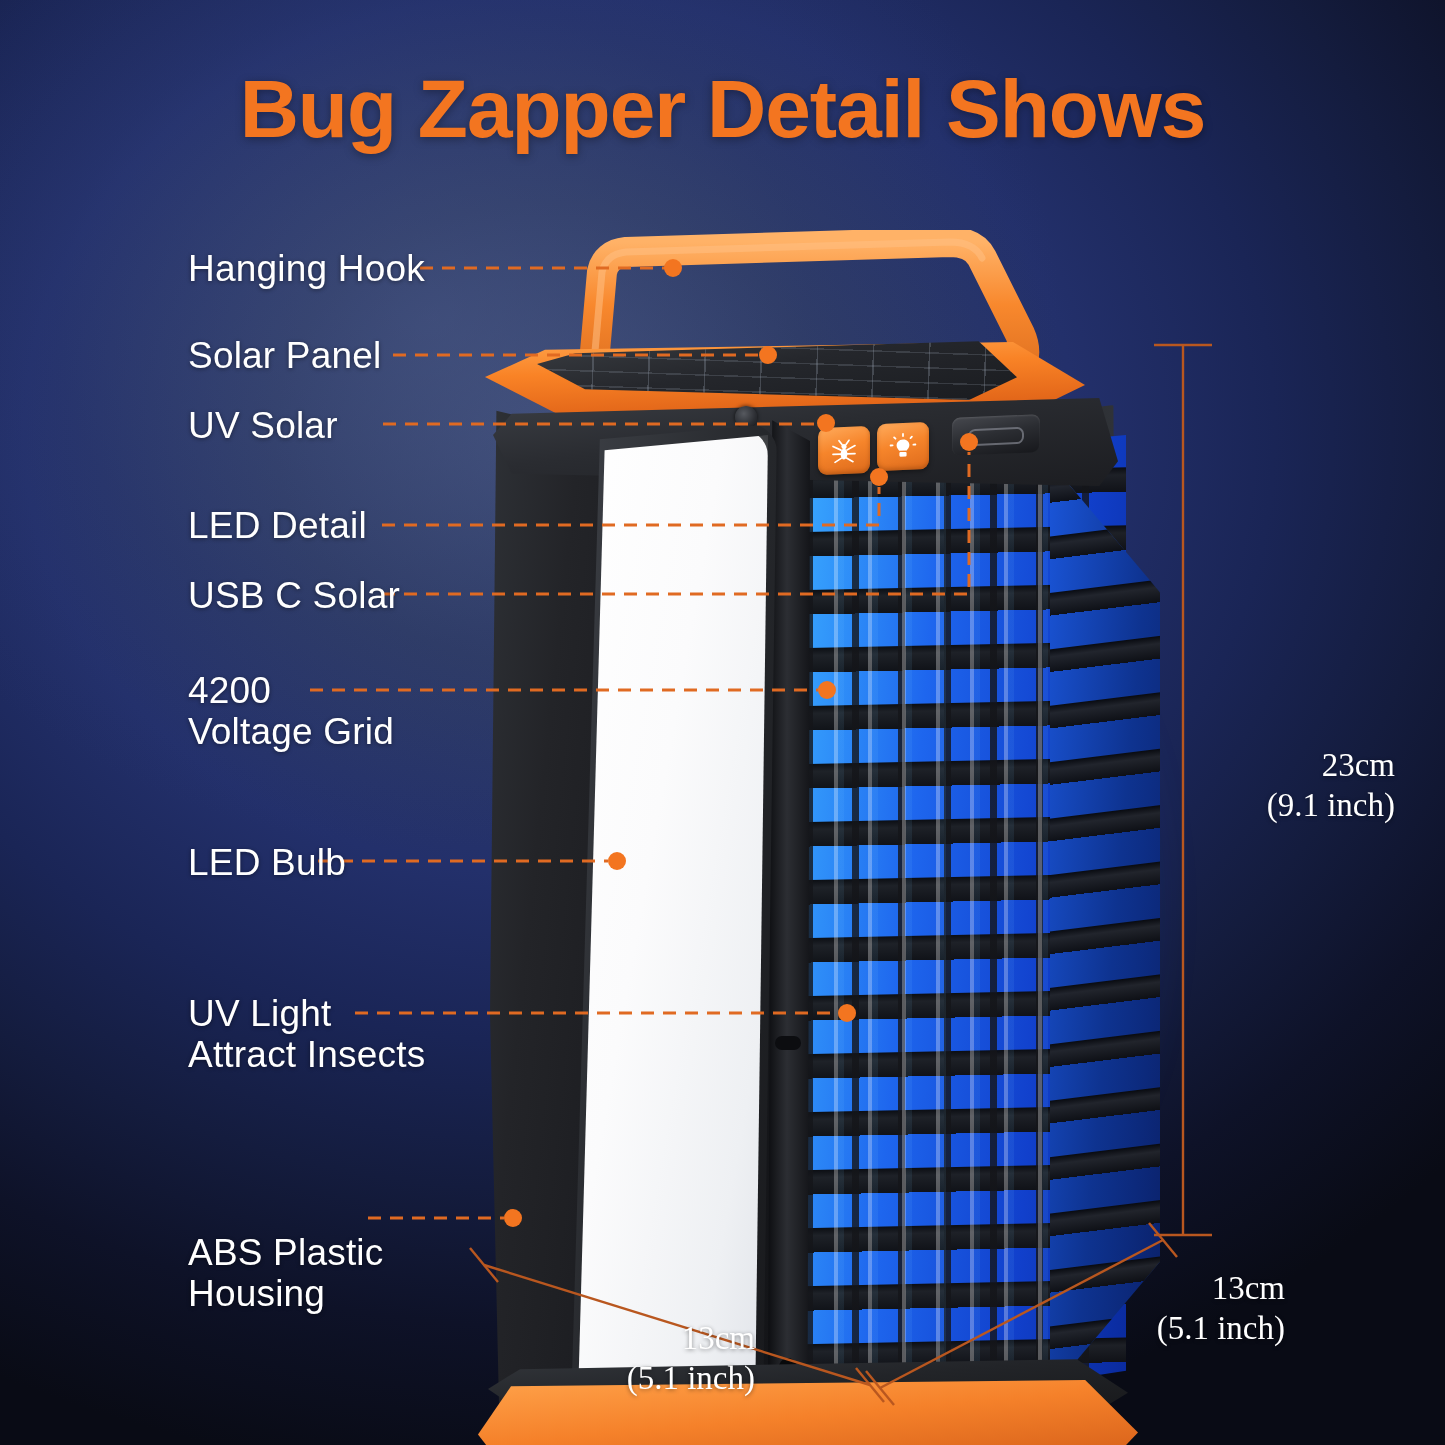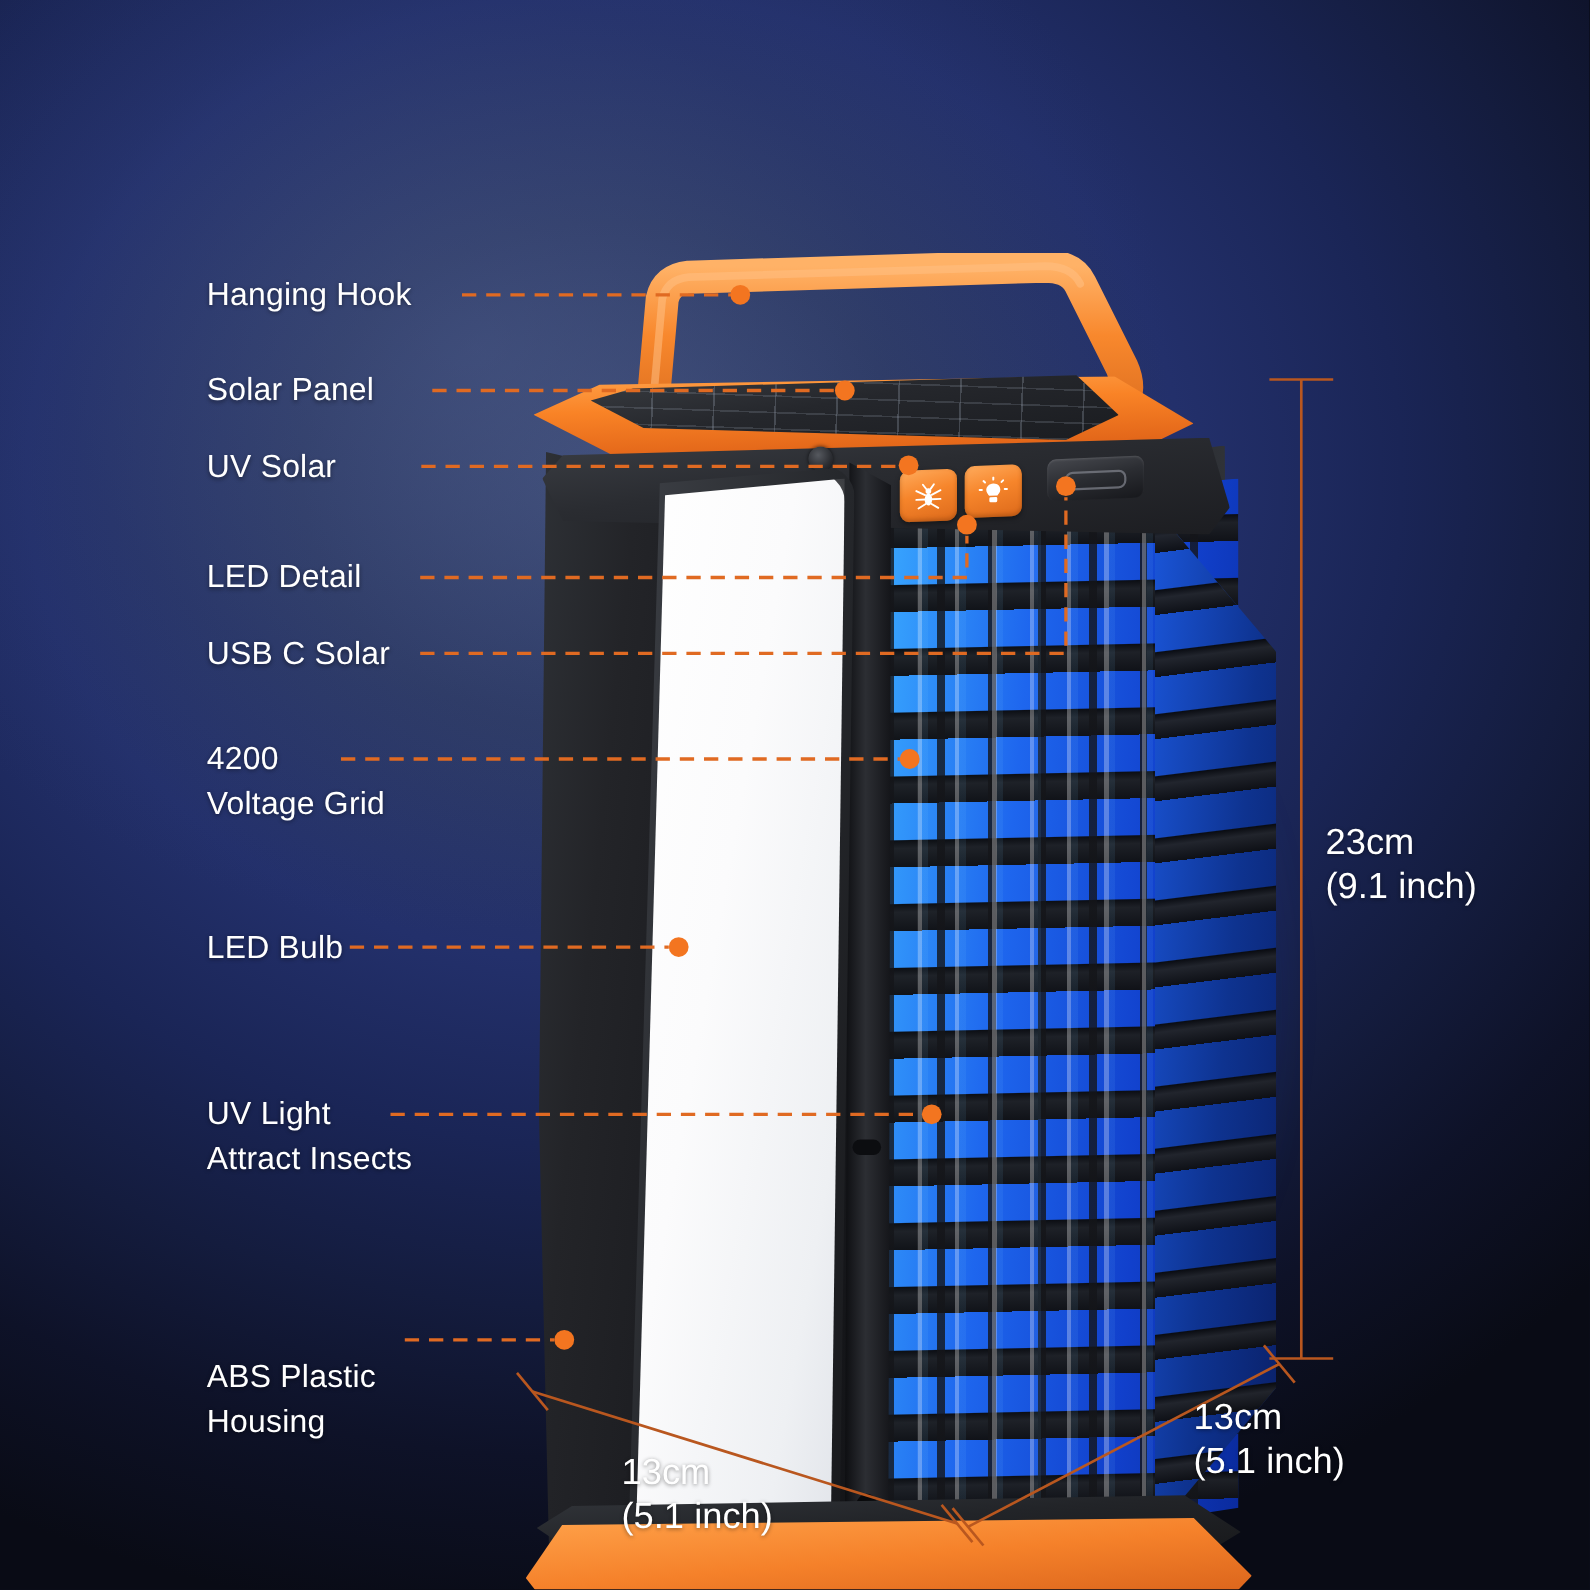--- a/index.html
+++ b/index.html
@@ -31,37 +31,38 @@
     color:#F37520;
     font-family:"Liberation Sans", sans-serif;
     text-shadow:0 2px 10px rgba(0,0,0,.35);
     z-index:40;
   }
 
   
   .label{
     position:absolute;
     color:#ffffff;
-    font-size:29px;
+    font-size:37px;
     line-height:41px;
     font-weight:400;
     white-space:pre-line;
     letter-spacing:.2px;
     z-index:38;
     text-shadow:0 1px 4px rgba(0,0,0,.45);
   }
   .dim-label{
     position:absolute;
     color:#ffffff;
     font-size:33px;
     line-height:40px;
-    text-align:left;
+    text-align:right;
     white-space:pre-line;
     z-index:38;
     text-shadow:0 1px 4px rgba(0,0,0,.45);
+    font-family:Liberation Serif, serif;
   }
 
   
   .leader-svg{ position:absolute; left:0; top:0; width:1445px; height:1445px; z-index:36; pointer-events:none; }
   .dash{ stroke:#E06A22; stroke-width:3; stroke-dasharray:13 9; fill:none; }
   .dot{ fill:#F37520; }
   .dimline{ stroke:#B9571F; stroke-width:2.4; fill:none; }
 
   
   #product{ position:absolute; left:430px; top:230px; width:800px; height:1140px; z-index:20; }
@@ -260,20 +261,21 @@
     border-radius:50%;
     background:radial-gradient(circle at 40% 35%, #56595f 0%, #2c2e33 60%, #15161a 100%);
     box-shadow:0 0 4px rgba(0,0,0,.7);
   }
 </style>
 </head>
 <body>
 
 <div id="stage">
 
+  <div class="title">Bug Zapper Detail Shows</div>
 
   <div id="product">
 
     <div class="glow-blue"></div>
     <div class="glow-base"></div>
 
     <svg class="handle-svg" viewBox="0 0 600 250">
       <defs>
         <linearGradient id="hg" x1="0" y1="0" x2="0" y2="1">
           <stop offset="0%" stop-color="#FFB267"></stop>

